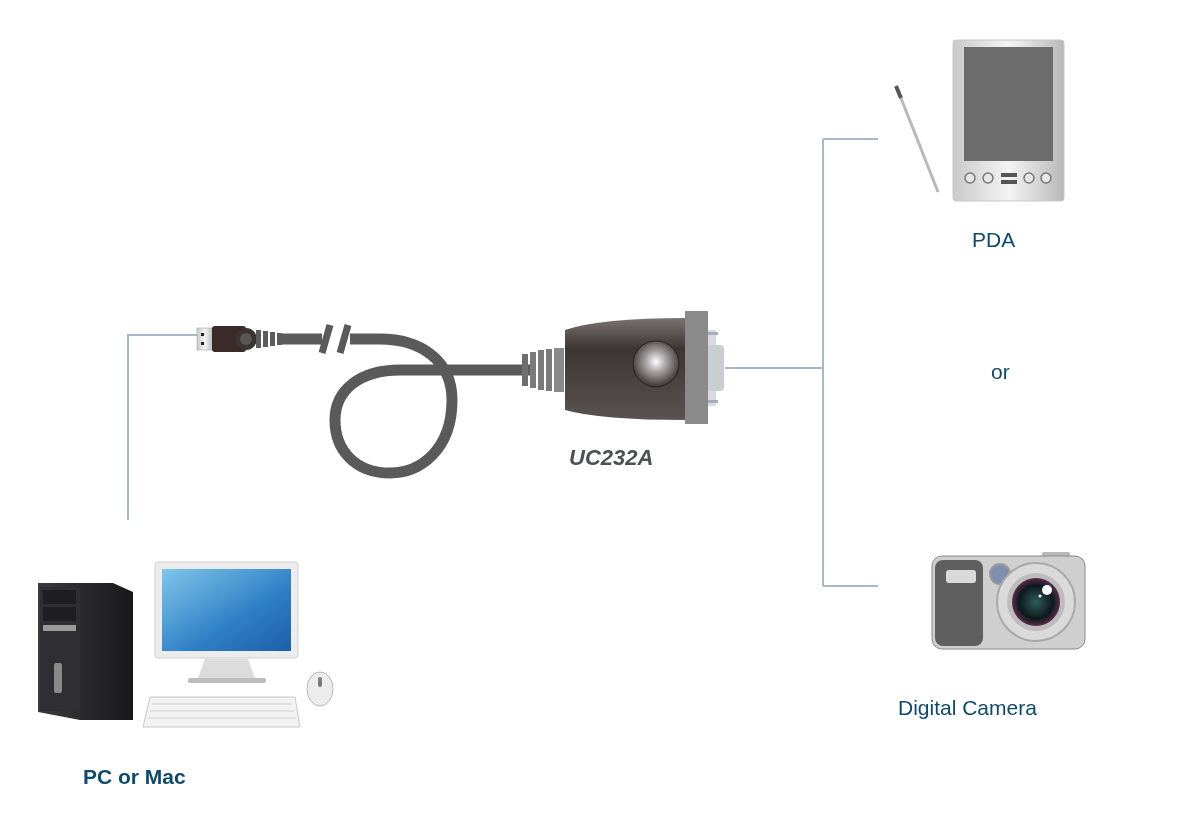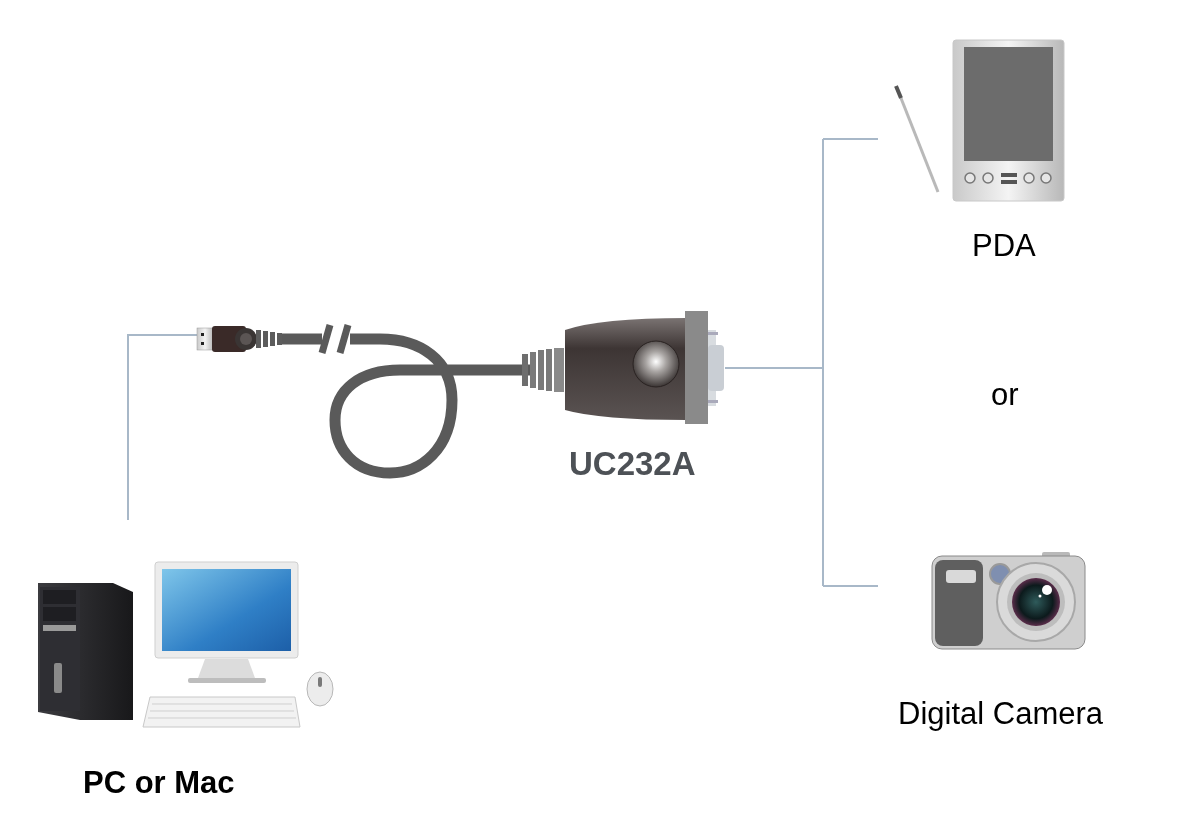--- a/index.html
+++ b/index.html
@@ -1,19 +1,19 @@
 <!DOCTYPE html>
 <html><head>
 <meta charset="utf-8">
 <style>
   html, body { margin: 0; padding: 0; background: #ffffff; }
   body { width: 1181px; height: 827px; position: relative; overflow: hidden;
          font-family: "Liberation Sans", sans-serif; }
-  .label { position: absolute; color: #000000; font-size: 31px; font-family: "Liberation Sans", sans-serif; white-space: nowrap; }
-  .label.bold { font-weight: bold; color: #4d5156; font-size: 33px; }
+  .label { position: absolute; color: #0c4a6e; font-size: 21px; font-family: "Liberation Sans", sans-serif; white-space: nowrap; }
+  .label.bold { font-weight: bold; color: #4d5156; font-size: 22px; font-style: italic; }
   svg.scene { position: absolute; left: 0; top: 0; }
 </style>
 </head>
 <body>
 
 <svg class="scene" width="1181" height="827" viewBox="0 0 1181 827">
   <defs>
     <linearGradient id="metal" x1="0" x2="1" y1="0" y2="0">
       <stop offset="0" stop-color="#c9c9c9"></stop>
       <stop offset="0.5" stop-color="#f4f4f4"></stop>
@@ -134,16 +134,16 @@
       <line x1="152" y1="704" x2="292" y2="704"></line>
       <line x1="150" y1="711" x2="294" y2="711"></line>
       <line x1="148" y1="718" x2="296" y2="718"></line>
     </g>
     <ellipse cx="320" cy="689" rx="13" ry="17" fill="#ececec" stroke="#b8b8b8"></ellipse>
     <rect x="318" y="677" width="4" height="10" rx="2" fill="#7a7a7a"></rect>
   </g>
 </svg>
 
 <div class="label" style="left:972px; top:228px;">PDA</div>
-<div class="label" style="left:991px; top:377px;">or</div>
+<div class="label" style="left:991px; top:360px;">or</div>
 <div class="label" style="left:898px; top:696px;">Digital Camera</div>
 <div class="label bold" style="left:569px; top:445px;">UC232A</div>
 <div class="label" style="left:83px; top:765px;font-weight:bold;">PC or Mac</div>
 
 </body></html>

